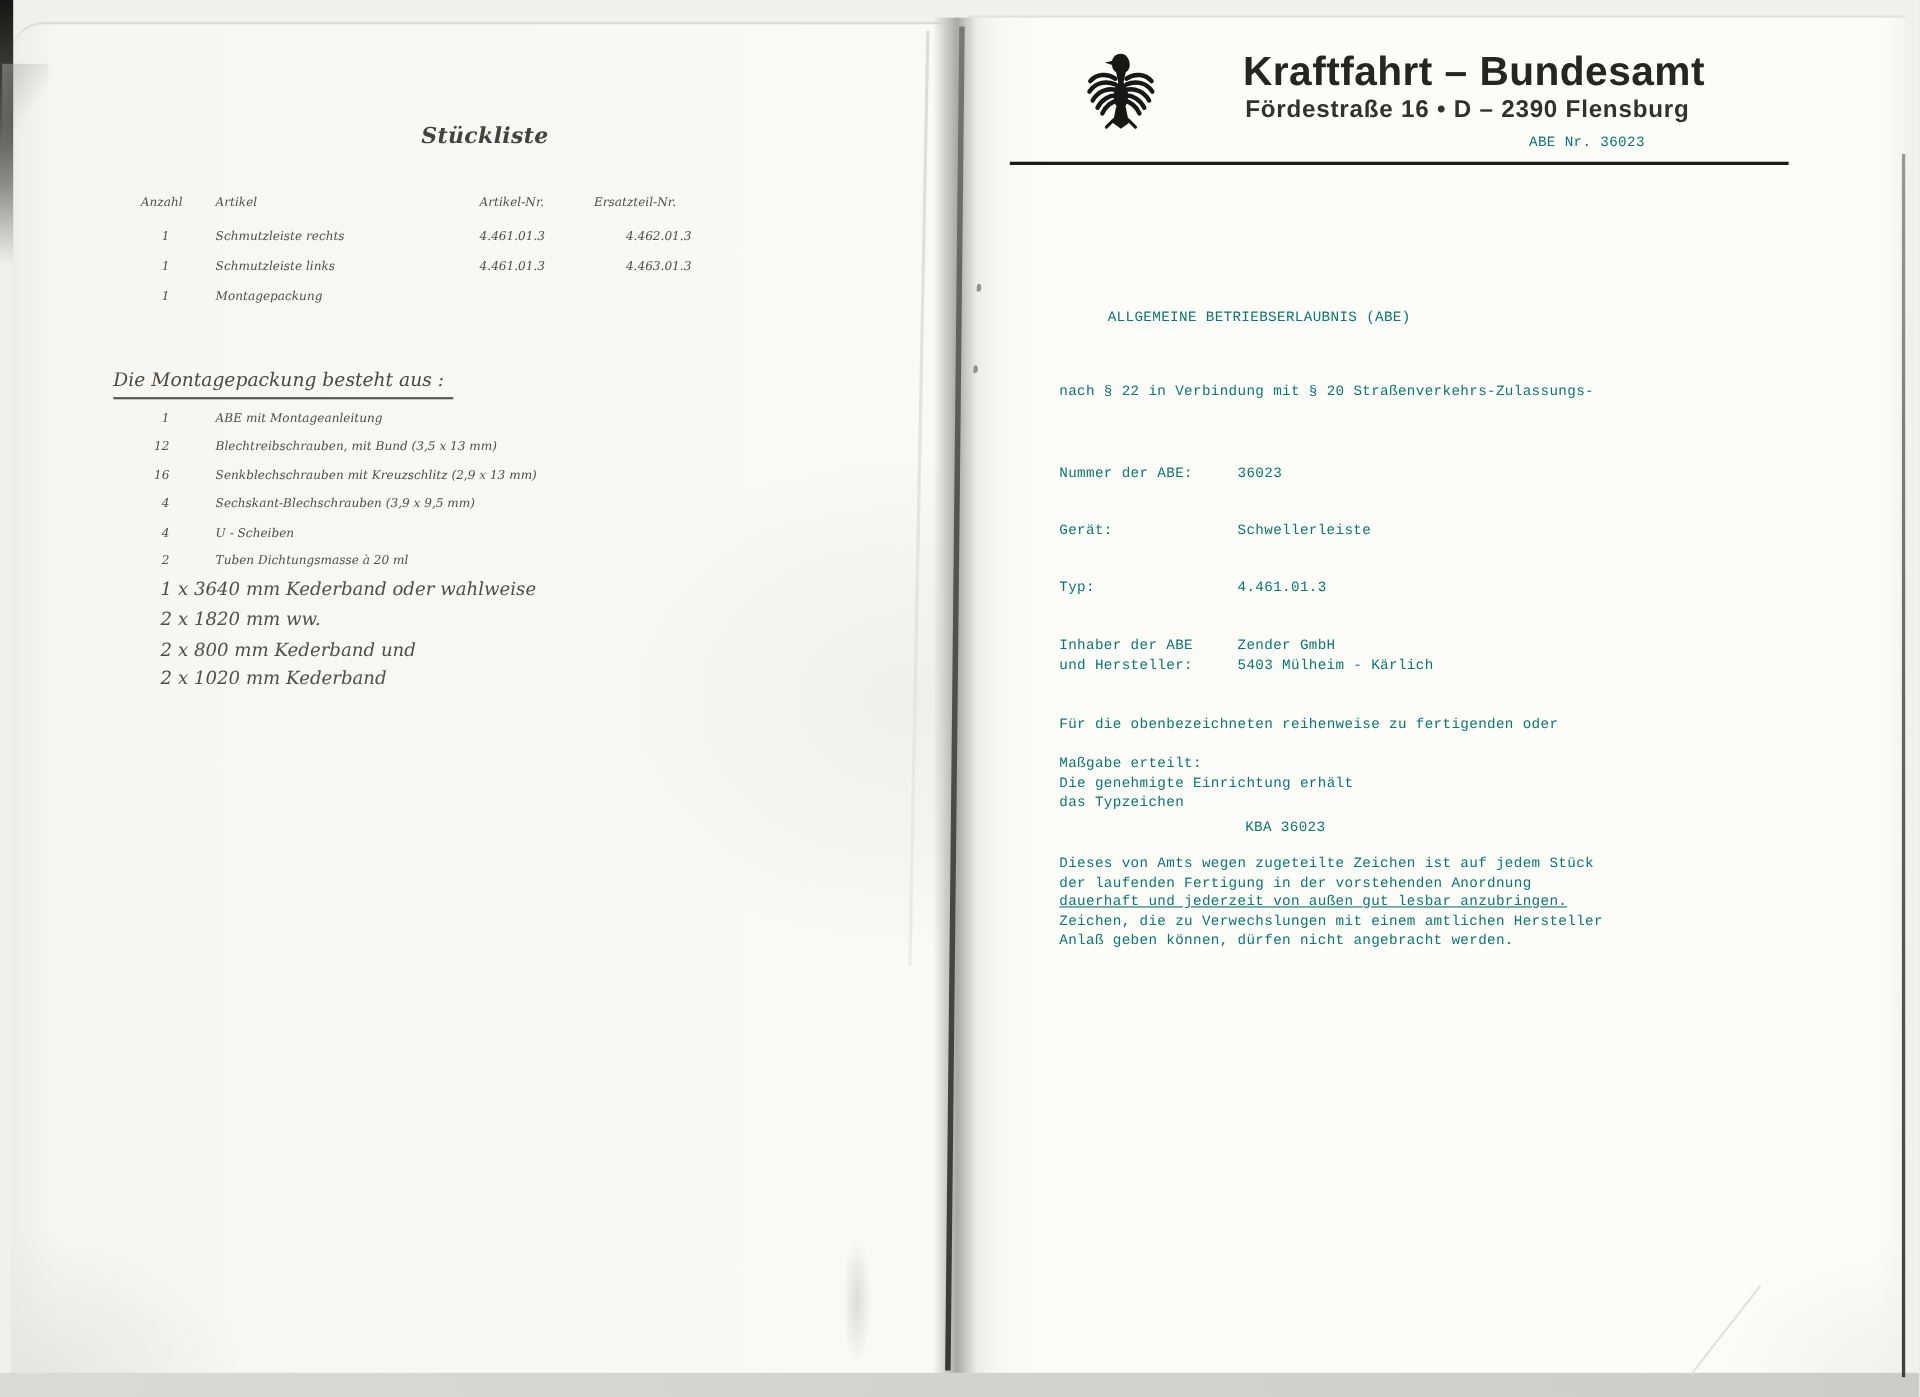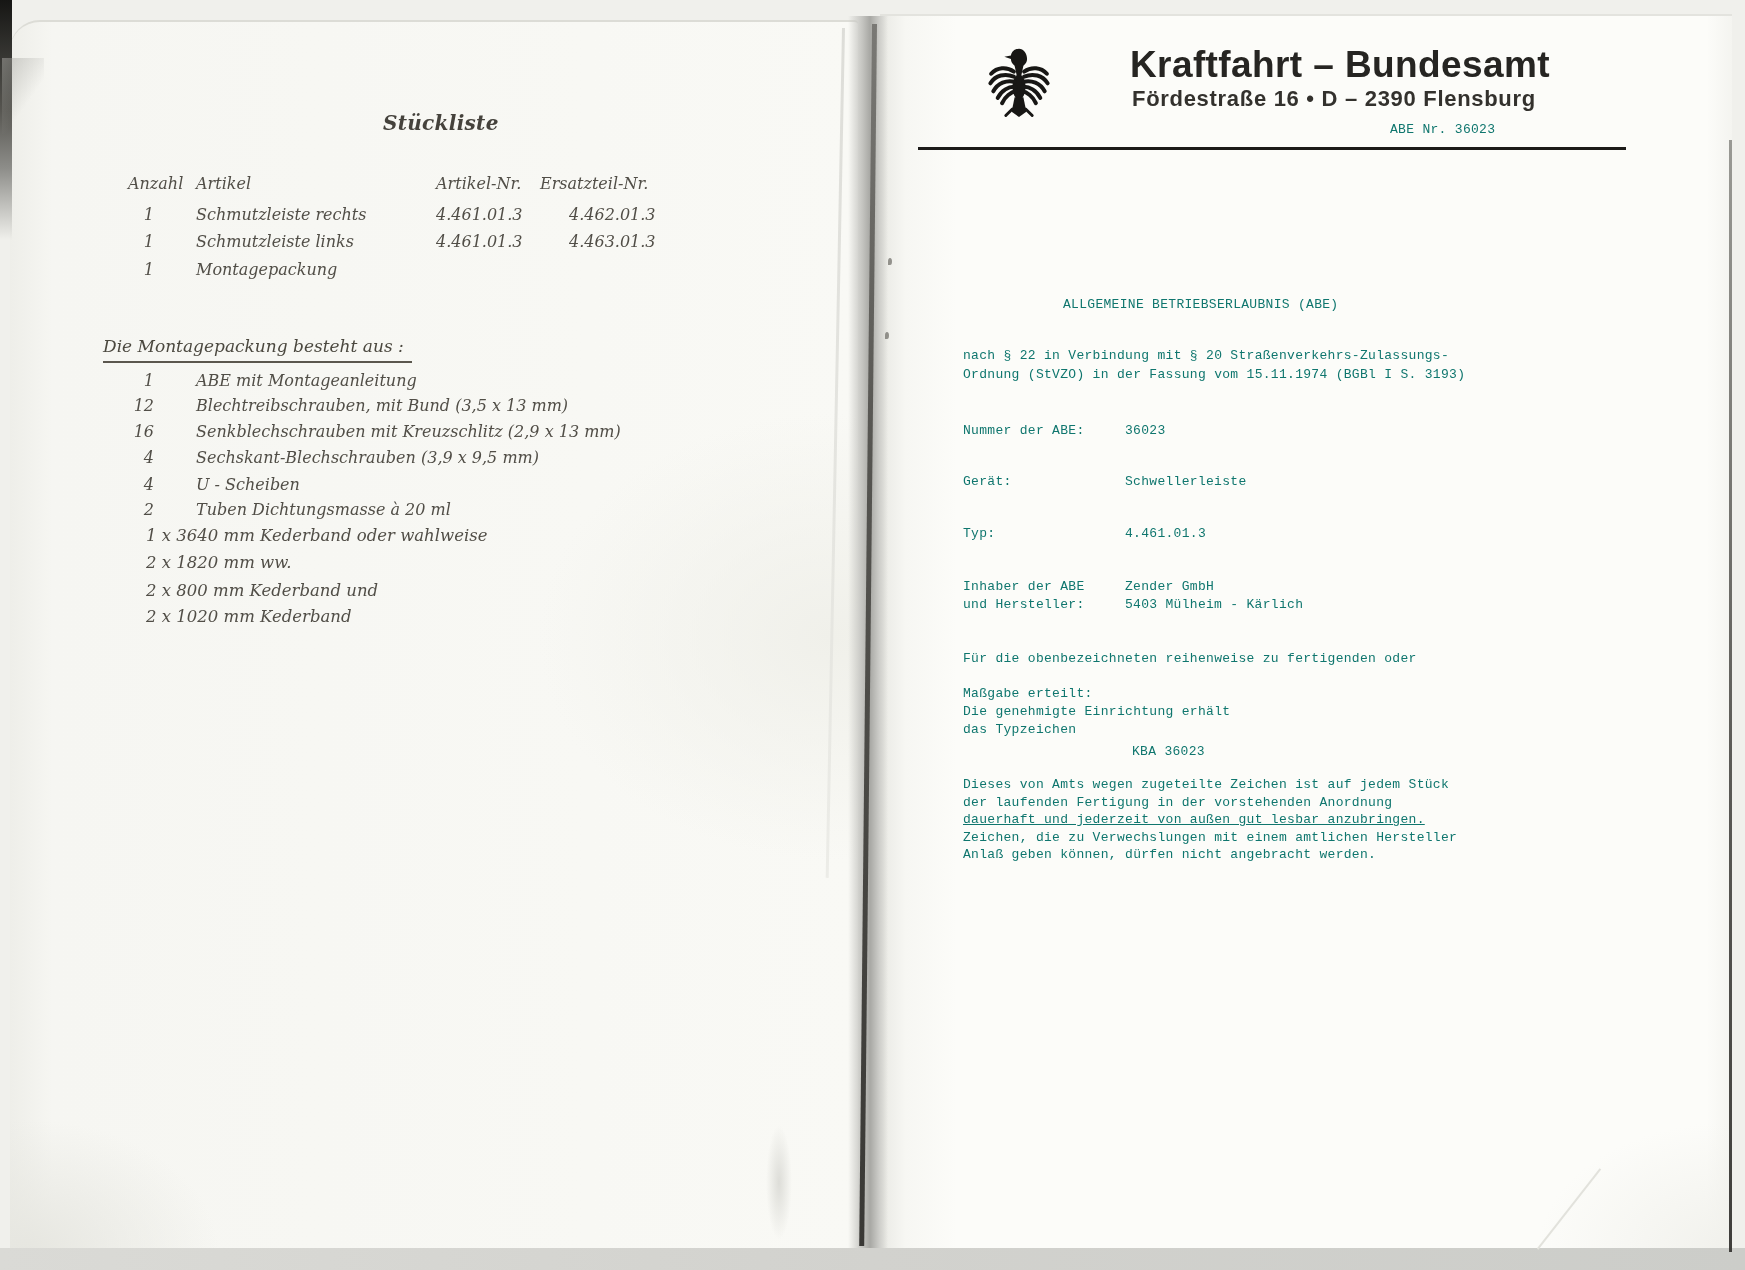--- a/index.html
+++ b/index.html
@@ -40,21 +40,21 @@
   .corner-fold-mark{position:absolute;left:1568px;top:1158px;width:2px;height:102px;z-index:2;
     transform:rotate(38deg);background:#e2e2dc;}
   .ink-speck{position:absolute;width:4px;height:7px;border-radius:50% 50% 50% 0;
     background:#615f59;opacity:.65;z-index:4;}
   
   .serif-it{position:absolute;z-index:5;font-family:"DejaVu Serif","Liberation Serif",serif;
     font-style:italic;font-size:16.5px;line-height:22px;color:#514e47;white-space:pre;}
   .lp-title{font-size:20px;font-weight:bold;letter-spacing:.3px;color:#45423c;}
   .lrow{position:absolute;left:0;top:0;width:848px;height:24px;z-index:5;}
   .lrow span{position:absolute;font-family:"DejaVu Serif","Liberation Serif",serif;
-    font-style:italic;font-size:16px;line-height:22px;color:#514e47;white-space:pre;}
+    font-style:italic;font-size:11px;line-height:22px;color:#514e47;white-space:pre;}
   .c-anz{left:128px;} .c-art{left:196px;} .c-anr{left:436px;} .c-enr{left:540px;} .c-enr2{left:569px;}
   .c-num{left:110px;width:44px;text-align:right;}
   .lp-heading{font-size:17px;color:#4b483f;border-bottom:2px solid #5b574e;
     padding:0 8px 4px 0;}
   
   .ml{position:absolute;z-index:5;font-family:"Liberation Mono","DejaVu Sans Mono",monospace;
     font-size:13px;line-height:1.2;letter-spacing:.3px;color:#0f766e;white-space:pre;}
   .agency-name{position:absolute;z-index:5;font-family:"Liberation Sans",sans-serif;
     font-weight:bold;font-size:37px;letter-spacing:.4px;color:#262522;white-space:pre;}
   .agency-addr{position:absolute;z-index:5;font-family:"Liberation Sans",sans-serif;
@@ -163,24 +163,23 @@
         <path d="M54 84 l9 9"></path>
     </g>
   </svg>
 
   <div class="agency-name" style="left:1130px;top:44px;">Kraftfahrt – Bundesamt</div>
   <div class="agency-addr" style="left:1132px;top:86px;">Fördestraße 16 • D – 2390 Flensburg</div>
 
   <div class="ml" style="left:1390px;top:122px;">ABE Nr. 36023</div>
   <div class="hrule"></div>
 
-  <div class="ml" style="left:1063px;top:281px;margin-top:16px;">ALLGEMEINE BETRIEBSERLAUBNIS (ABE)</div>
+  <div class="ml" style="left:1007px;top:281px;">ALLGEMEINE BETRIEBSERLAUBNIS (ABE)</div>
 
   <div class="ml" style="left:963px;top:348px;">nach § 22 in Verbindung mit § 20 Straßenverkehrs-Zulassungs-</div>
-  <div class="ml" style="left:963px;top:367px;">Ordnung (StVZO) in der Fassung vom 15.11.1974 (BGBl I S. 3193)</div>
 
   <div class="ml" style="left:963px;top:423px;">Nummer der ABE:</div>
   <div class="ml" style="left:1125px;top:423px;">36023</div>
 
   <div class="ml" style="left:963px;top:474px;">Gerät:</div>
   <div class="ml" style="left:1125px;top:474px;">Schwellerleiste</div>
 
   <div class="ml" style="left:963px;top:526px;">Typ:</div>
   <div class="ml" style="left:1125px;top:526px;">4.461.01.3</div>
 

